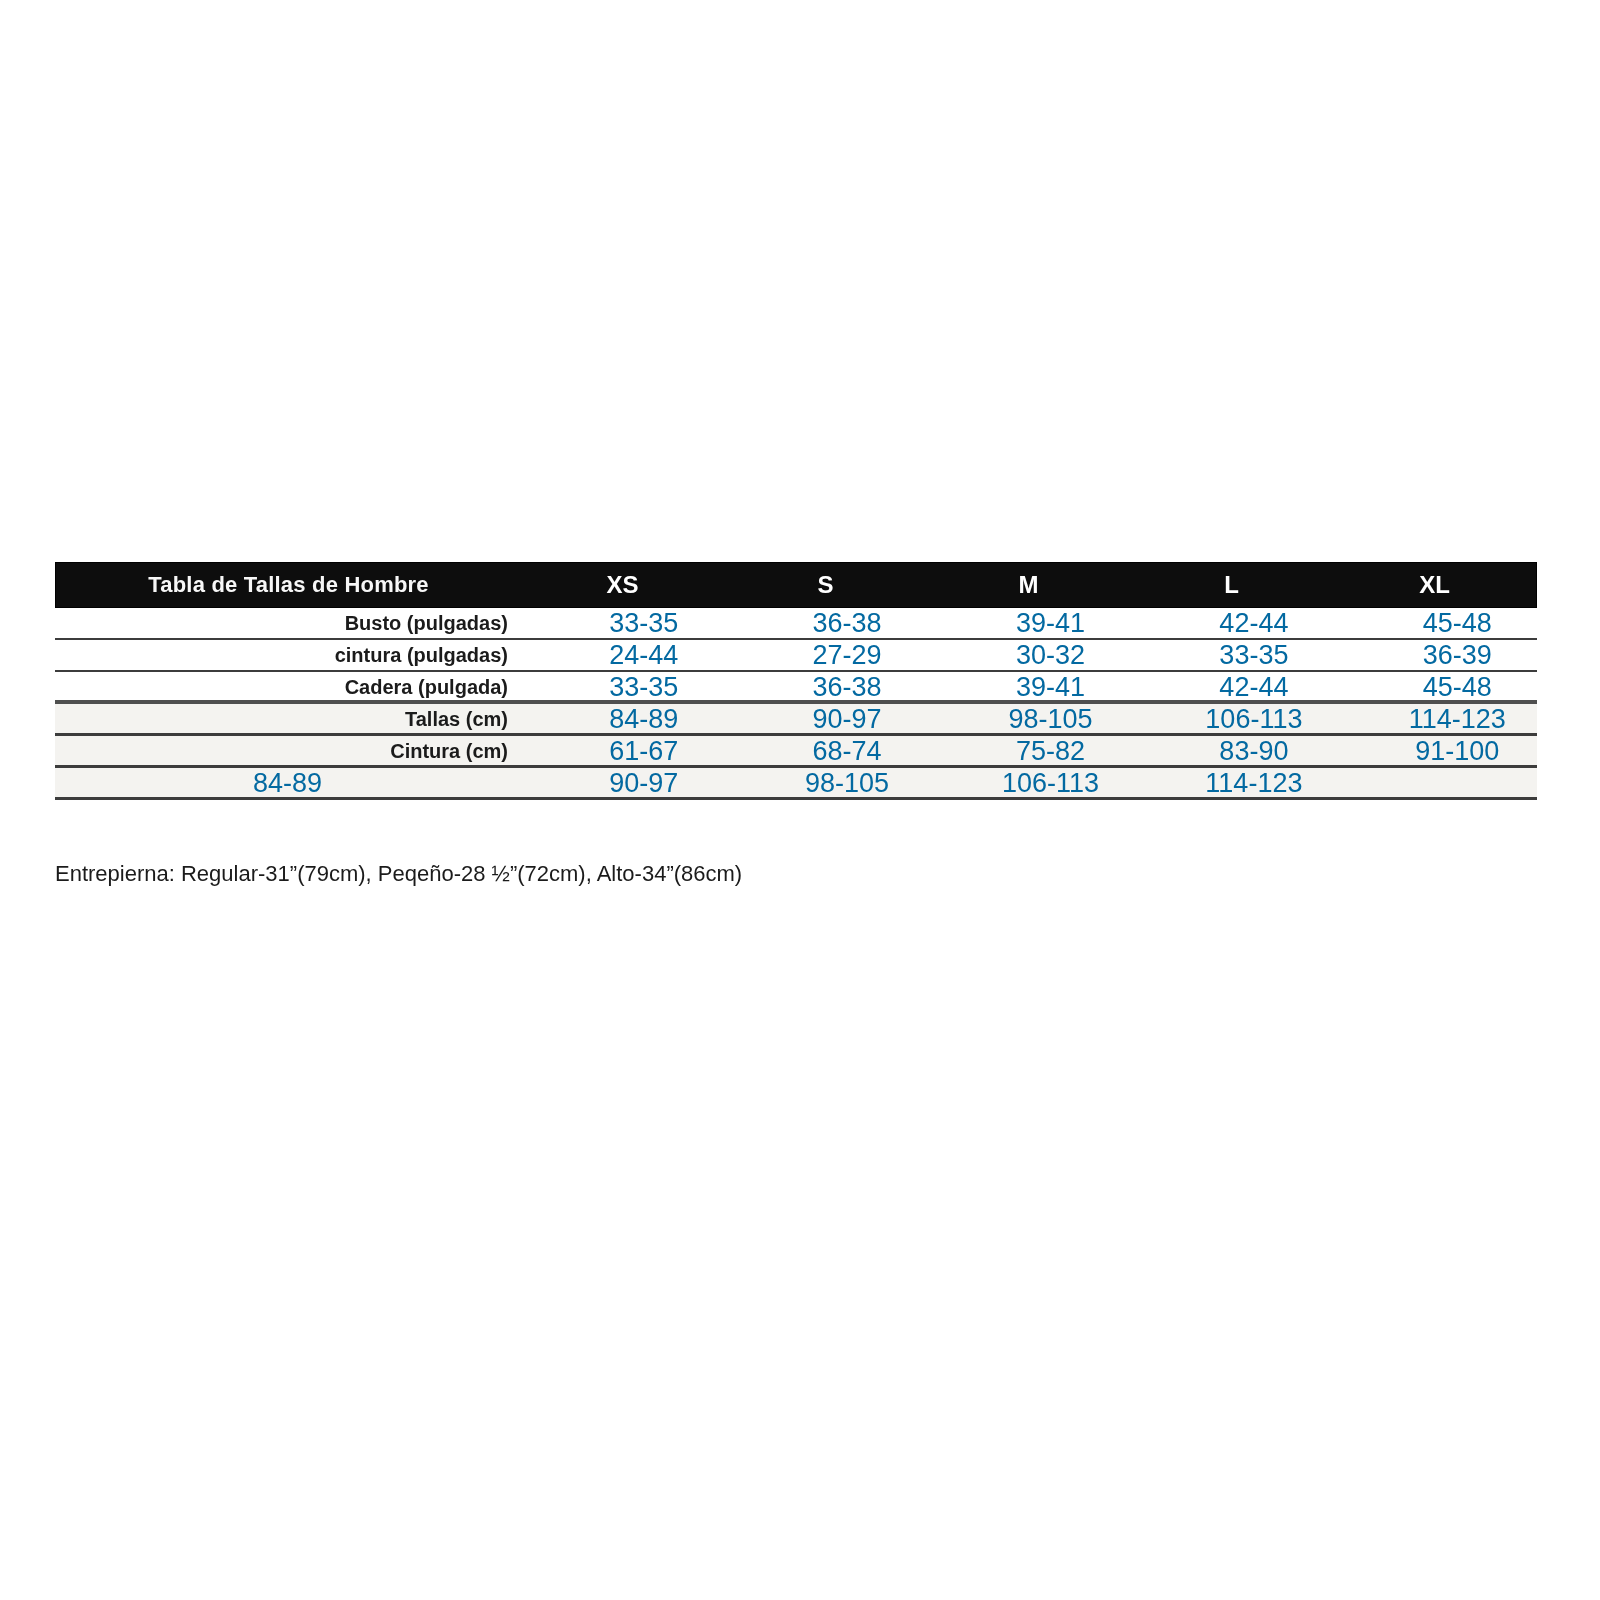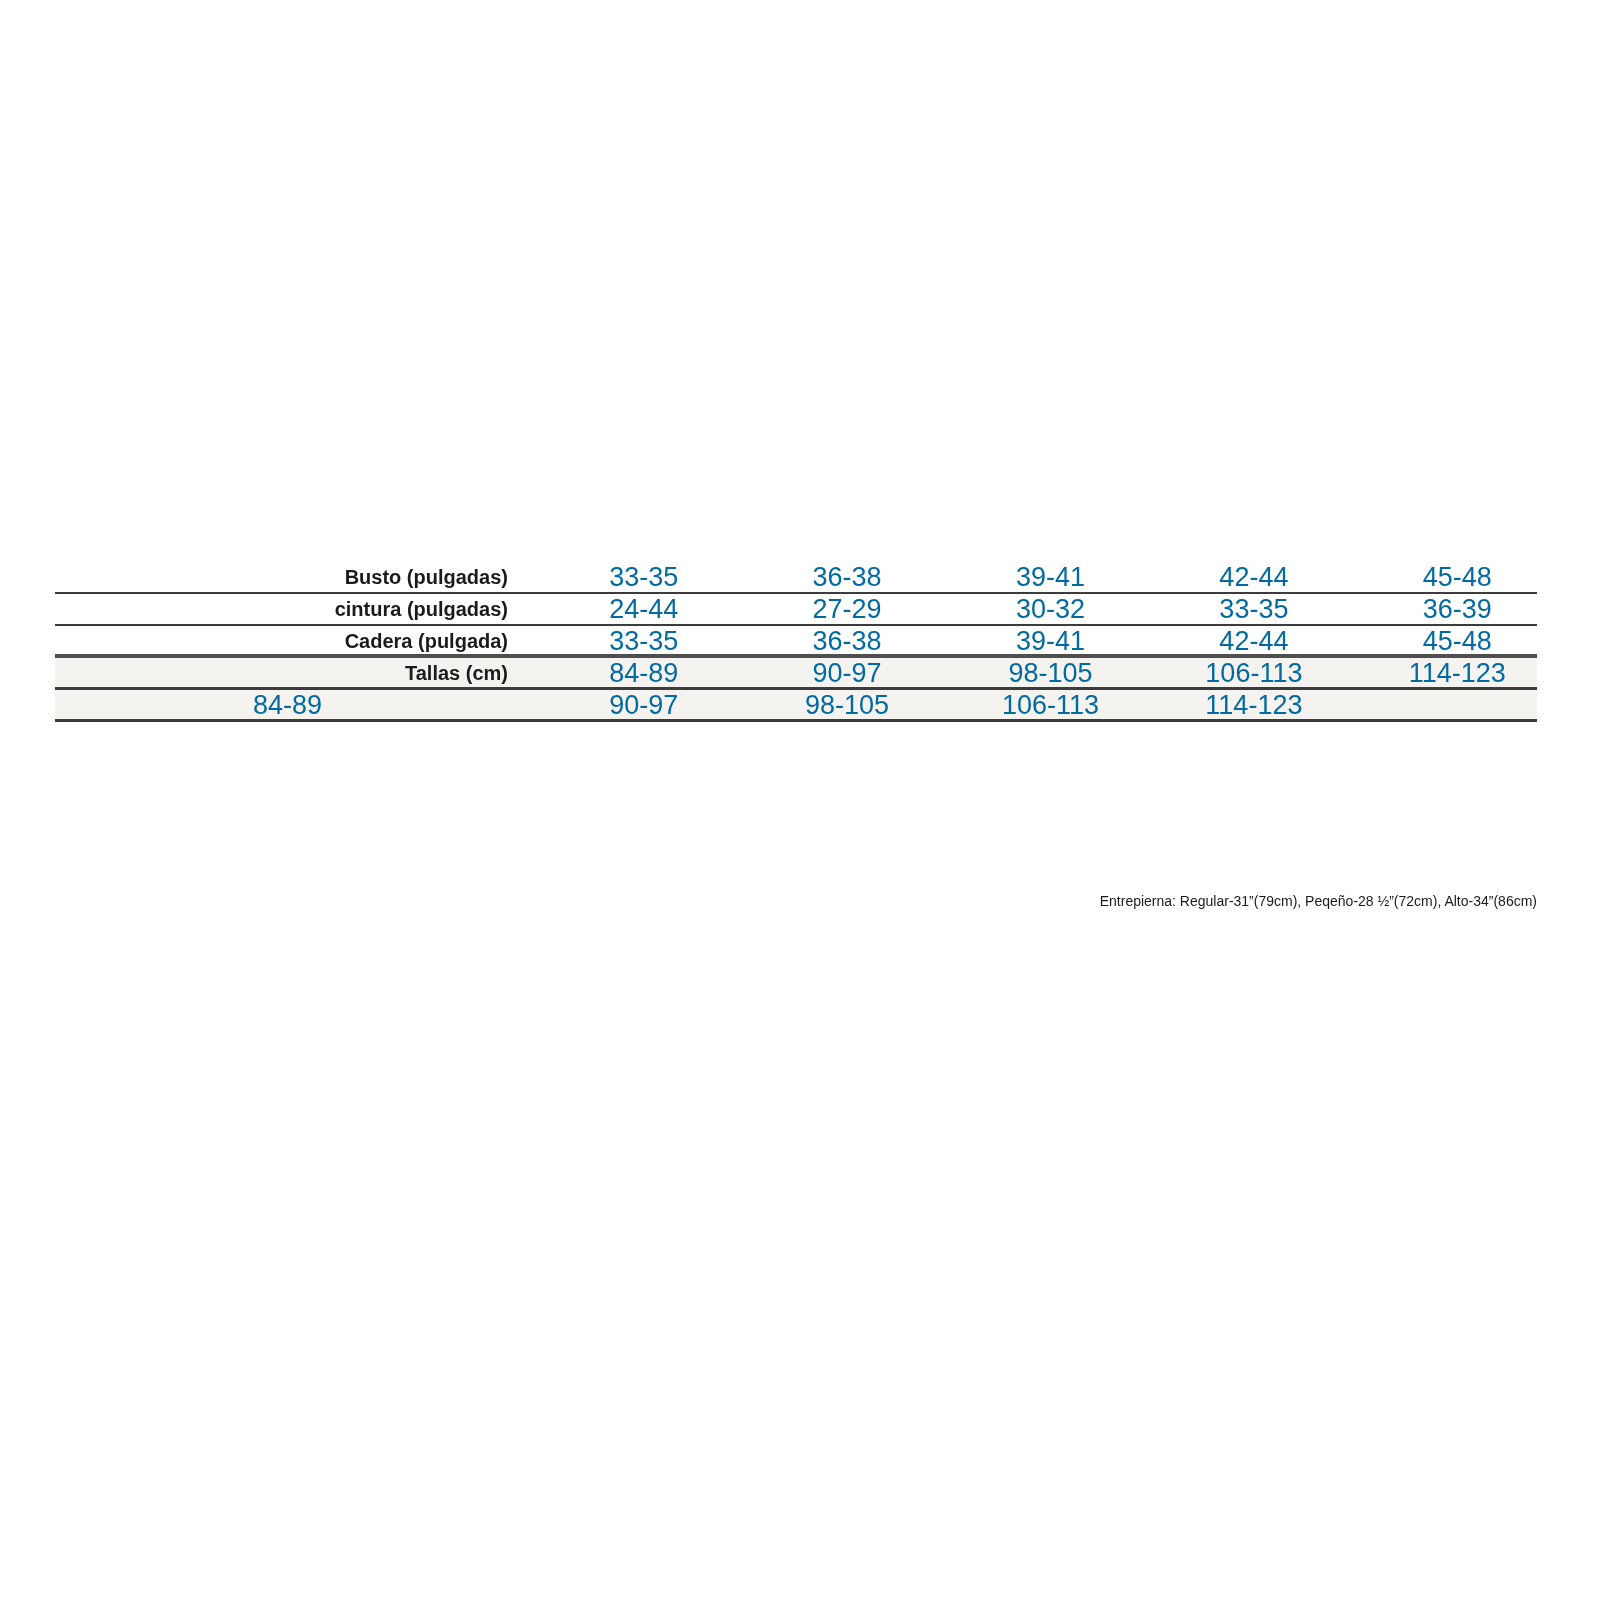--- a/index.html
+++ b/index.html
@@ -69,32 +69,40 @@
   }
   .cell.val {
     text-align: center;
     font-size: 27px;
     font-weight: 400;
     color: #0369a1;
   }
   .footnote {
     position: absolute;
     left: 55px;
-    top: 893px;
+    top: 861px;
     width: 1482px;
-    text-align: right;
-    font-size: 14px;
+    text-align: left;
+    font-size: 22px;
     color: #1b1b1b;
   }
 </style>
 </head>
 <body>
 
 <div class="size-table">
 
+  <div class="trow thead">
+    <div class="cell title">Tabla de Tallas de Hombre</div>
+    <div class="cell size">XS</div>
+    <div class="cell size">S</div>
+    <div class="cell size">M</div>
+    <div class="cell size">L</div>
+    <div class="cell size">XL</div>
+  </div>
 
   <div class="trow body r-thin">
     <div class="cell label">Busto (pulgadas)</div>
     <div class="cell val">33-35</div>
     <div class="cell val">36-38</div>
     <div class="cell val">39-41</div>
     <div class="cell val">42-44</div>
     <div class="cell val">45-48</div>
   </div>
 
@@ -118,20 +126,28 @@
 
   <div class="trow body r-gray">
     <div class="cell label">Tallas (cm)</div>
     <div class="cell val">84-89</div>
     <div class="cell val">90-97</div>
     <div class="cell val">98-105</div>
     <div class="cell val">106-113</div>
     <div class="cell val">114-123</div>
   </div>
 
+  <div class="trow body r-gray">
+    <div class="cell label">Cintura (cm)</div>
+    <div class="cell val">61-67</div>
+    <div class="cell val">68-74</div>
+    <div class="cell val">75-82</div>
+    <div class="cell val">83-90</div>
+    <div class="cell val">91-100</div>
+  </div>
 
   <div class="trow body r-gray">
     <div class="cell val">84-89</div>
     <div class="cell val">90-97</div>
     <div class="cell val">98-105</div>
     <div class="cell val">106-113</div>
     <div class="cell val">114-123</div>
   </div>
 
 </div>

